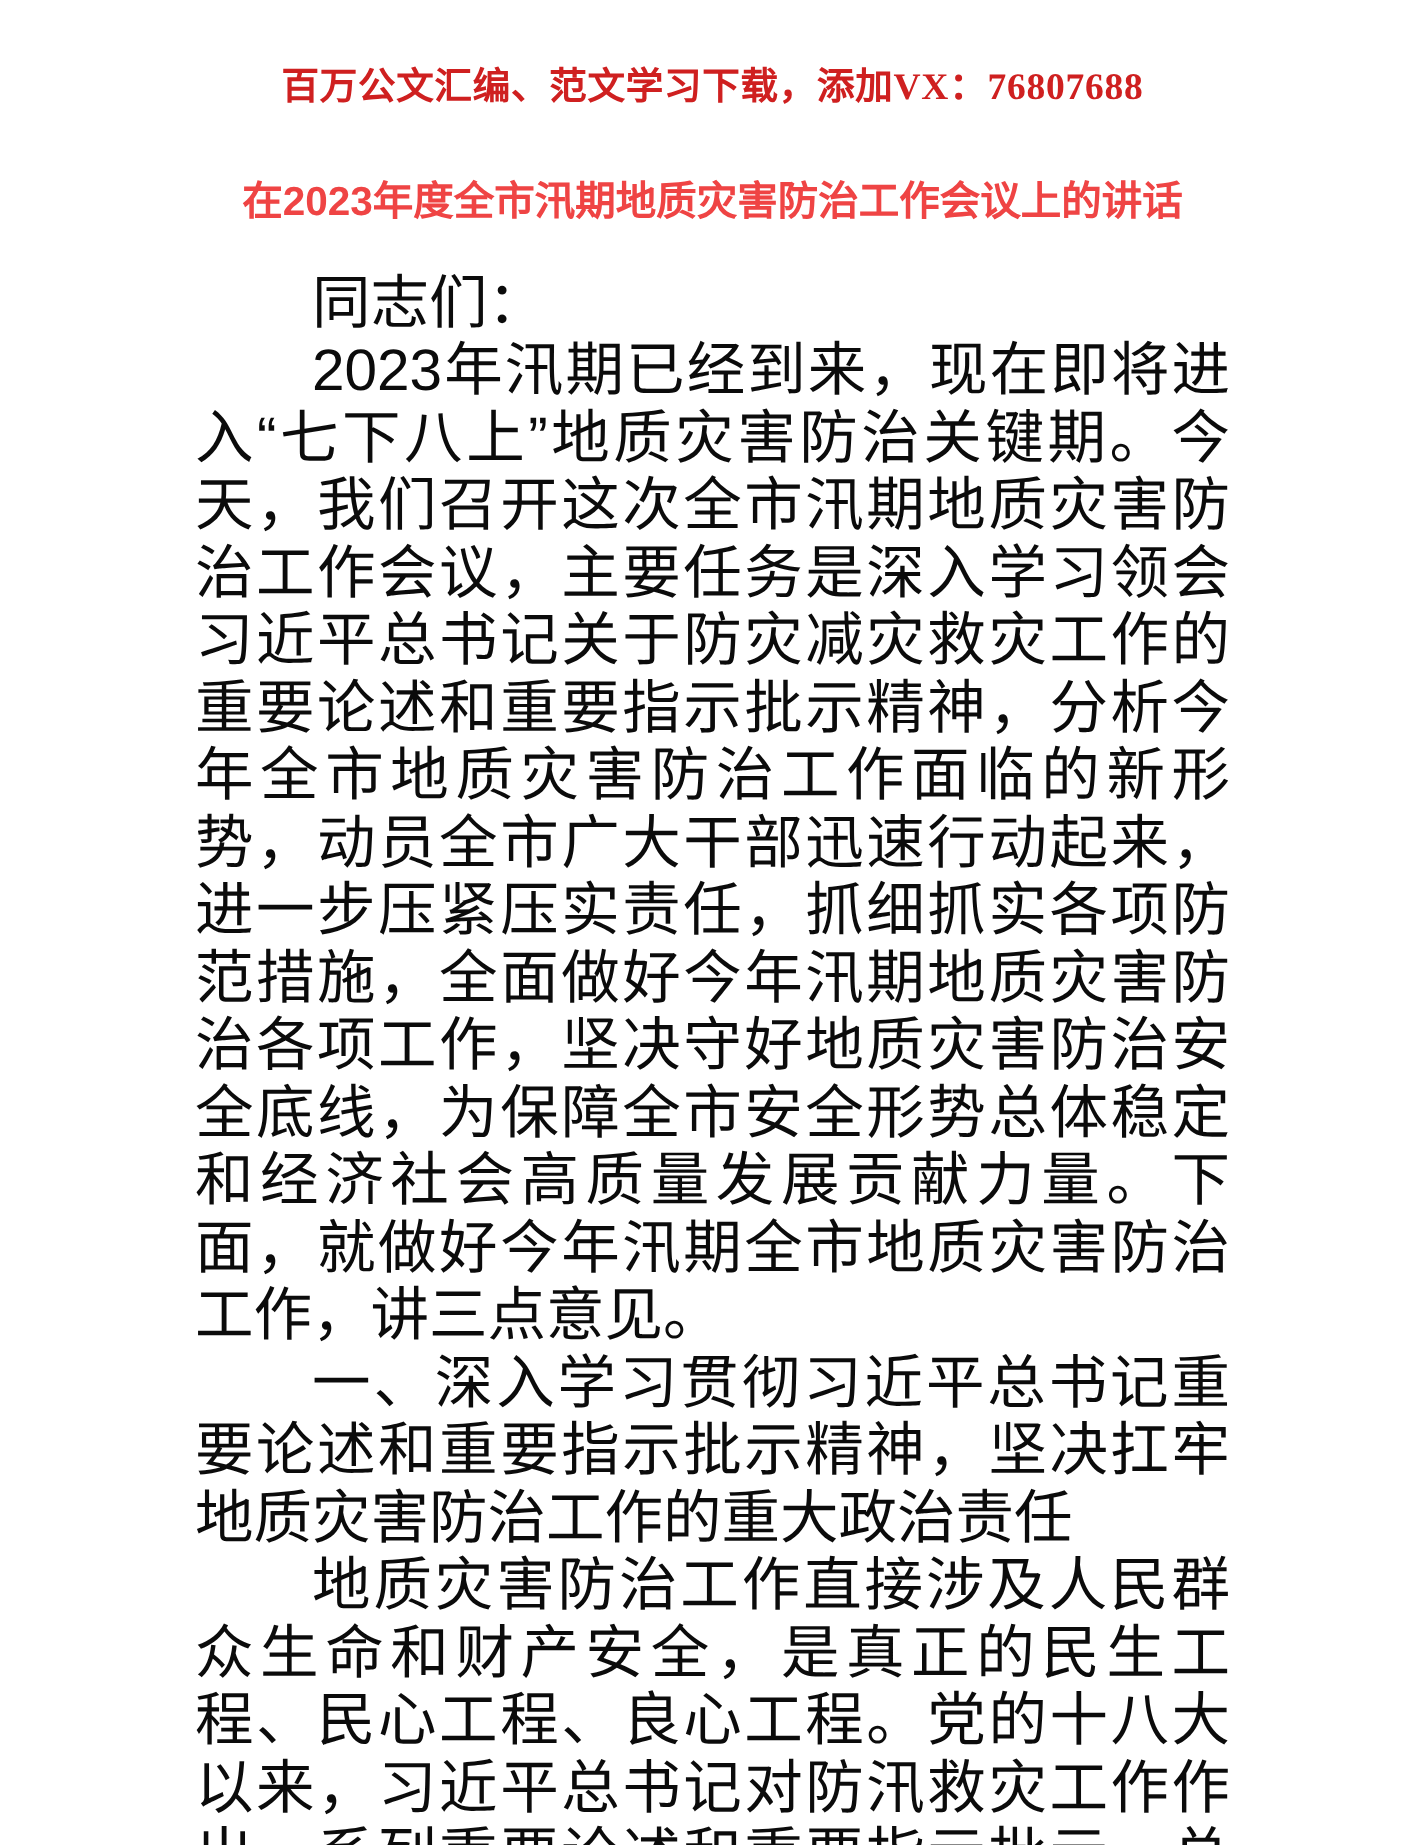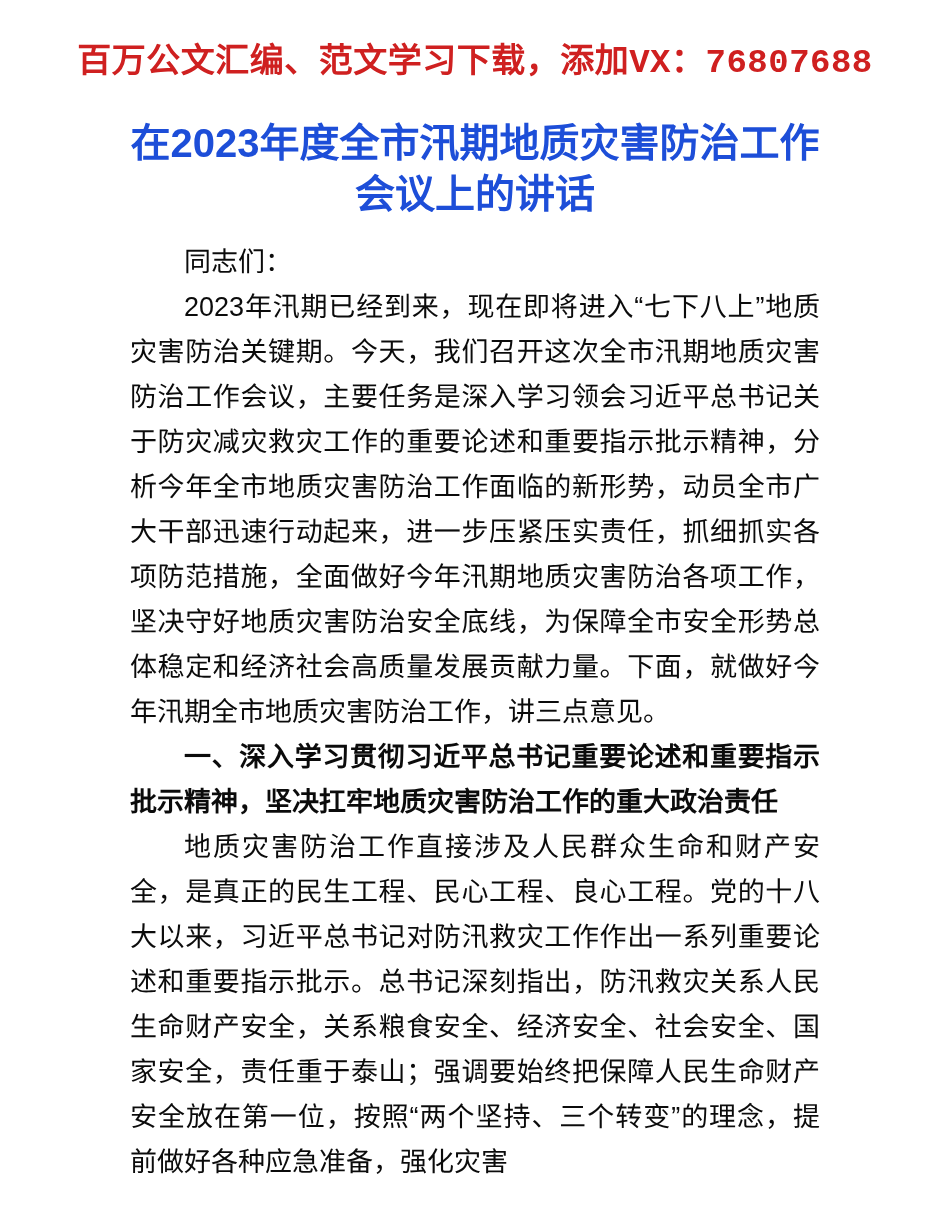--- a/index.html
+++ b/index.html
@@ -29,63 +29,63 @@
   .promo-banner {
     width: 100%;
     text-align: center;
     padding-top: 46px;
     padding-bottom: 0;
     line-height: 1;
   }
   .promo-text {
     display: inline-block;
     color: #cf2020;
-    font-size: 34px;
+    font-size: 25px;
     font-weight: 700;
     letter-spacing: 0.5px;
     white-space: nowrap;
-    font-family: Liberation Mono, monospace;
+    font-family: Liberation Serif, serif;
   }
 
   
   .doc-title {
     margin: 0;
     padding: 0 120px;
     padding-top: 38px;
-    font-size: 40px;
+    font-size: 27px;
     font-weight: 700;
     line-height: 51px;
     text-align: center;
     letter-spacing: 0px;
-    color: #1d4ed8;
+    color: #ef4444;
   }
 
   
   .doc-body {
     padding: 0 130px 0 130px;
     margin-top: 20px;
   }
 
   p.para {
     margin: 0;
-    font-size: 27px;
+    font-size: 39px;
     line-height: 45px;
     text-align: justify;
     text-justify: inter-ideograph;
     text-indent: 2em;
     color: #0b0b0b;
     letter-spacing: 0px;
     word-break: break-all;
   }
 
   p.para + p.para {
   }
 
   p.para.heading {
-    font-weight: 700;
+    font-weight: 400;
   }
 
   
   p.para.salutation {
     text-indent: 2em;
     text-align: left;
     margin-bottom: 0;
   }
 
   p.para.last-clipped {

